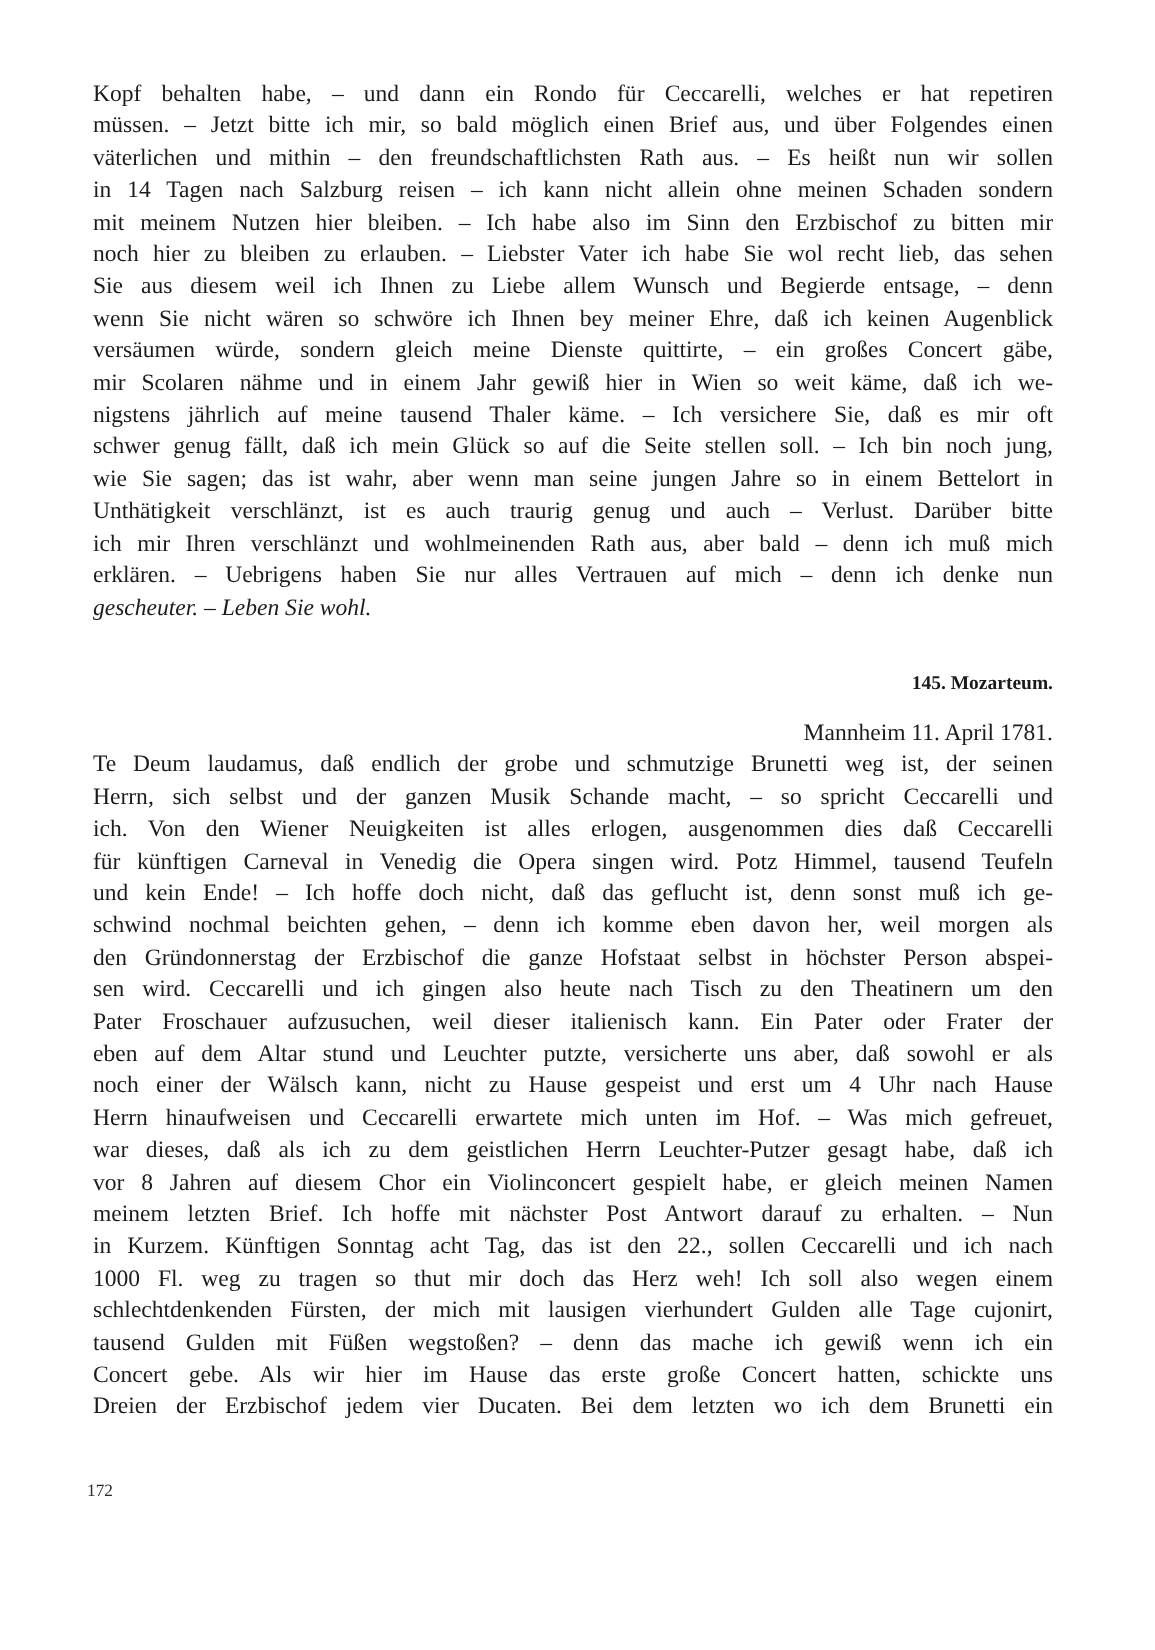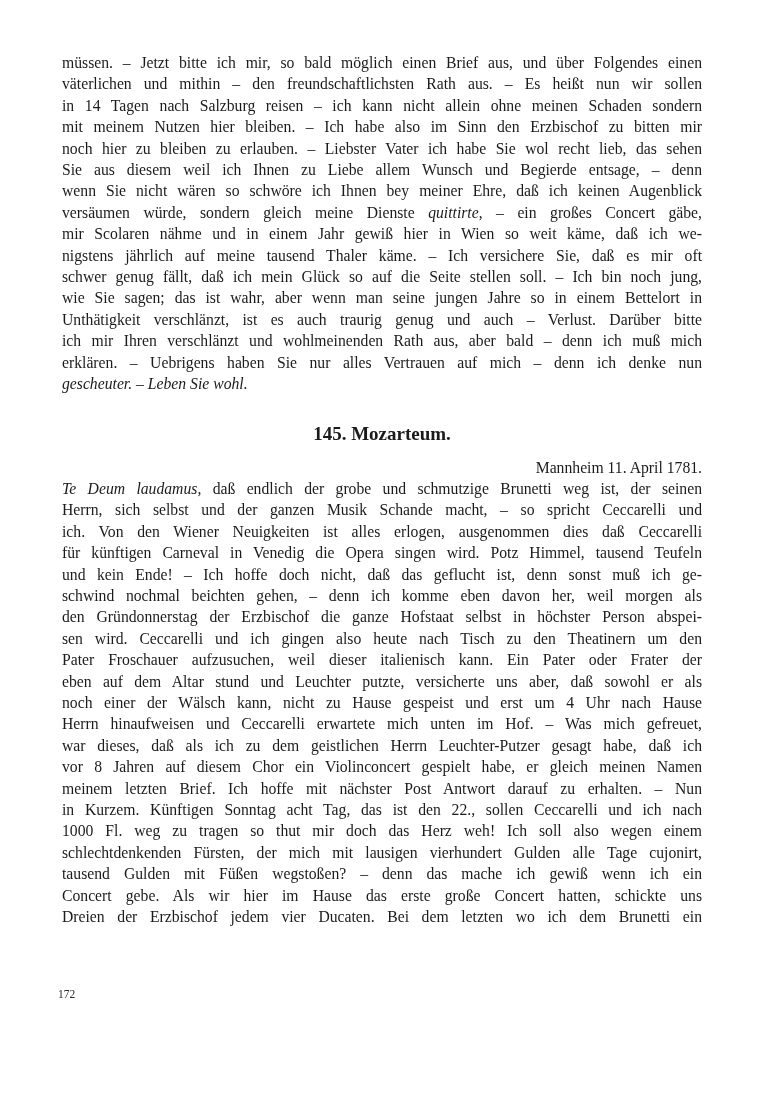--- a/index.html
+++ b/index.html
@@ -28,29 +28,28 @@
     text-align: justify;
     text-align-last: justify;
     -moz-text-align-last: justify;
   }
   .line.last {
     text-align-last: left;
     font-style: italic;
     -moz-text-align-last: left;
   }
   .it {
-    font-style: italic;
     margin-top: 40px;
   }
   .heading {
     margin: 28px 0 0 0;
     padding: 0;
-    text-align: center;
+    text-align: right;
     font-weight: bold;
-    font-size: 19px;
+    font-size: 13px;
     line-height: 22px;
   }
   .dateline {
     margin-top: 12px;
     text-align: right;
     line-height: 21.4px;
   }
   .page-number {
     position: absolute;
     left: 58px;
@@ -58,20 +57,21 @@
     font-size: 11.5px;
     color: #2a2a2a;
   }
 </style>
 </head>
 <body>
 
 <div class="page">
   <div class="text-block">
     <div class="para">
+        <div class="line"><span>Kopf behalten habe, – und dann ein Rondo für Ceccarelli, welches er hat repetiren</span></div>
         <div class="line"><span>müssen. – Jetzt bitte ich mir, so bald möglich einen Brief aus, und über Folgendes einen</span></div>
         <div class="line"><span>väterlichen und mithin – den freundschaftlichsten Rath aus. – Es heißt nun wir sollen</span></div>
         <div class="line"><span>in 14 Tagen nach Salzburg reisen – ich kann nicht allein ohne meinen Schaden sondern</span></div>
         <div class="line"><span>mit meinem Nutzen hier bleiben. – Ich habe also im Sinn den Erzbischof zu bitten mir</span></div>
         <div class="line"><span>noch hier zu bleiben zu erlauben. – Liebster Vater ich habe Sie wol recht lieb, das sehen</span></div>
         <div class="line"><span>Sie aus diesem weil ich Ihnen zu Liebe allem Wunsch und Begierde entsage, – denn</span></div>
         <div class="line"><span>wenn Sie nicht wären so schwöre ich Ihnen bey meiner Ehre, daß ich keinen Augenblick</span></div>
         <div class="line"><span>versäumen würde, sondern gleich meine Dienste </span><span class="it">quittirte</span><span>, – ein großes Concert gäbe,</span></div>
         <div class="line"><span>mir Scolaren nähme und in einem Jahr gewiß hier in Wien so weit käme, daß ich we-</span></div>
         <div class="line"><span>nigstens jährlich auf meine tausend Thaler käme. – Ich versichere Sie, daß es mir oft</span></div>

